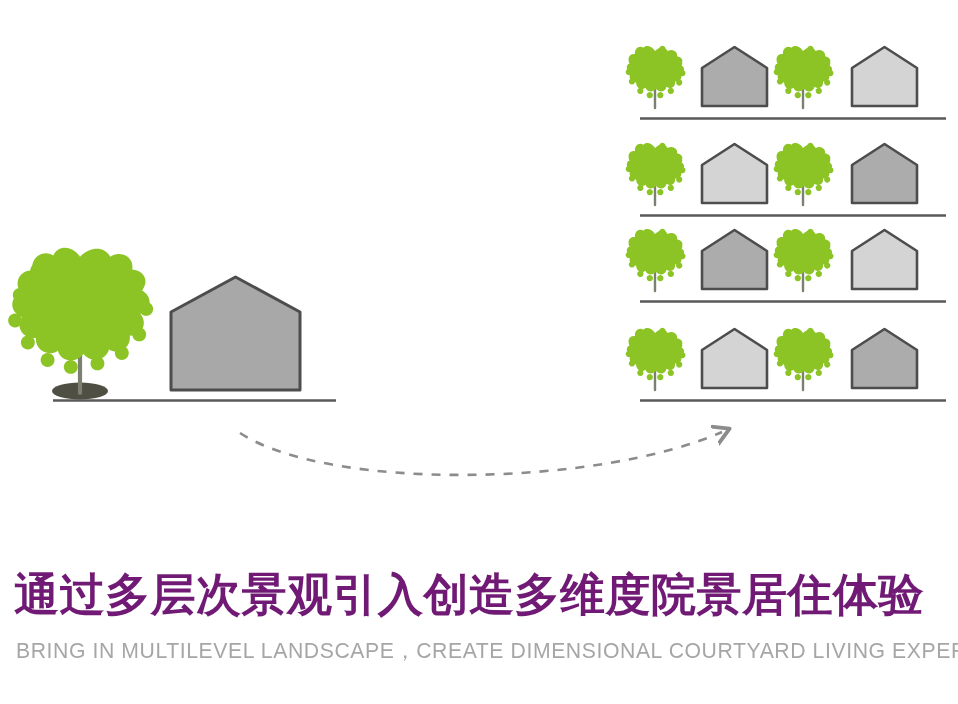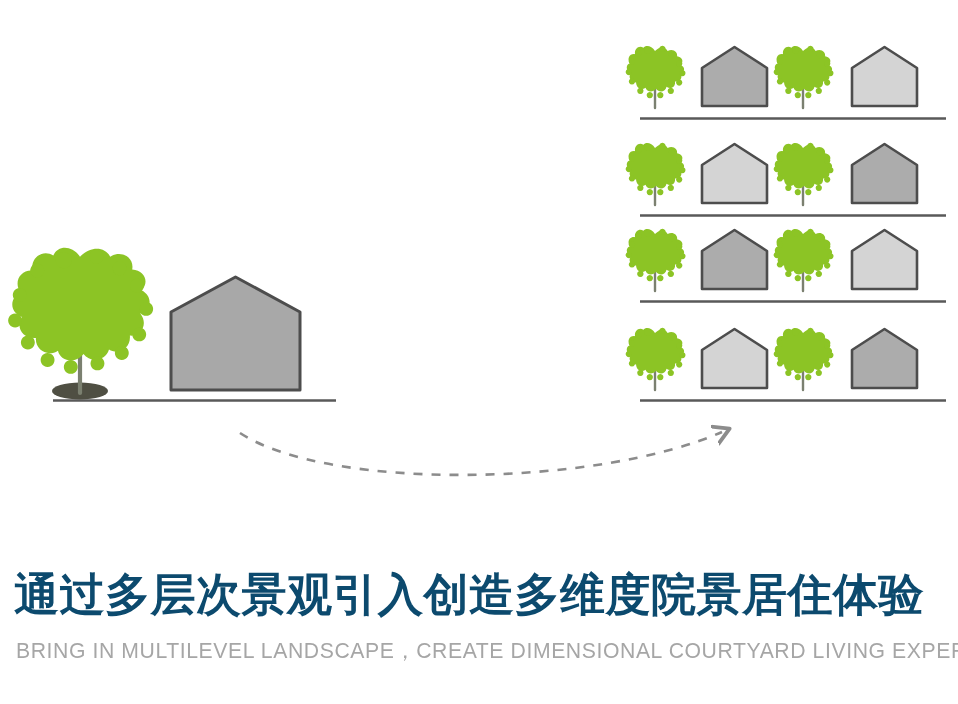--- a/index.html
+++ b/index.html
@@ -37,21 +37,21 @@
   }
   .headline {
     position: absolute;
     left: 14px;
     top: 8px;
     font-family: "Liberation Sans", "DejaVu Sans", sans-serif;
     font-weight: bold;
     font-size: 45px;
     line-height: 54px;
     letter-spacing: 0.5px;
-    color: #0c4a6e;
+    color: #701a75;
     white-space: nowrap;
   }
   .subline {
     position: absolute;
     left: 16px;
     top: 78px;
     font-family: "Liberation Sans", sans-serif;
     font-weight: normal;
     font-size: 21.5px;
     line-height: 26px;

